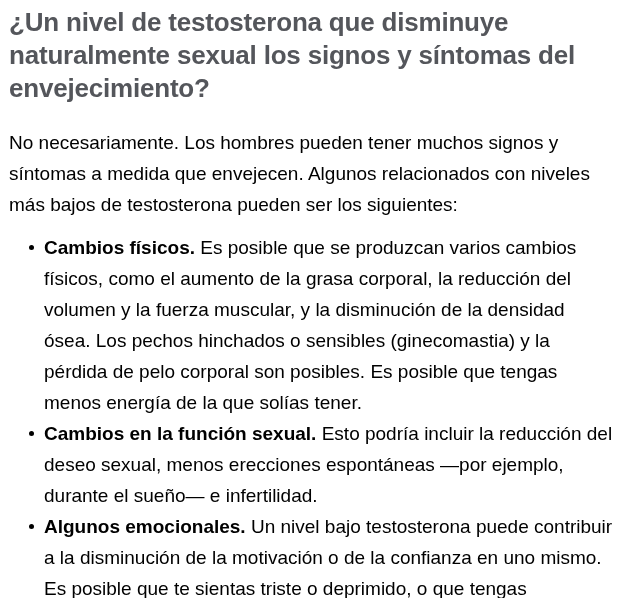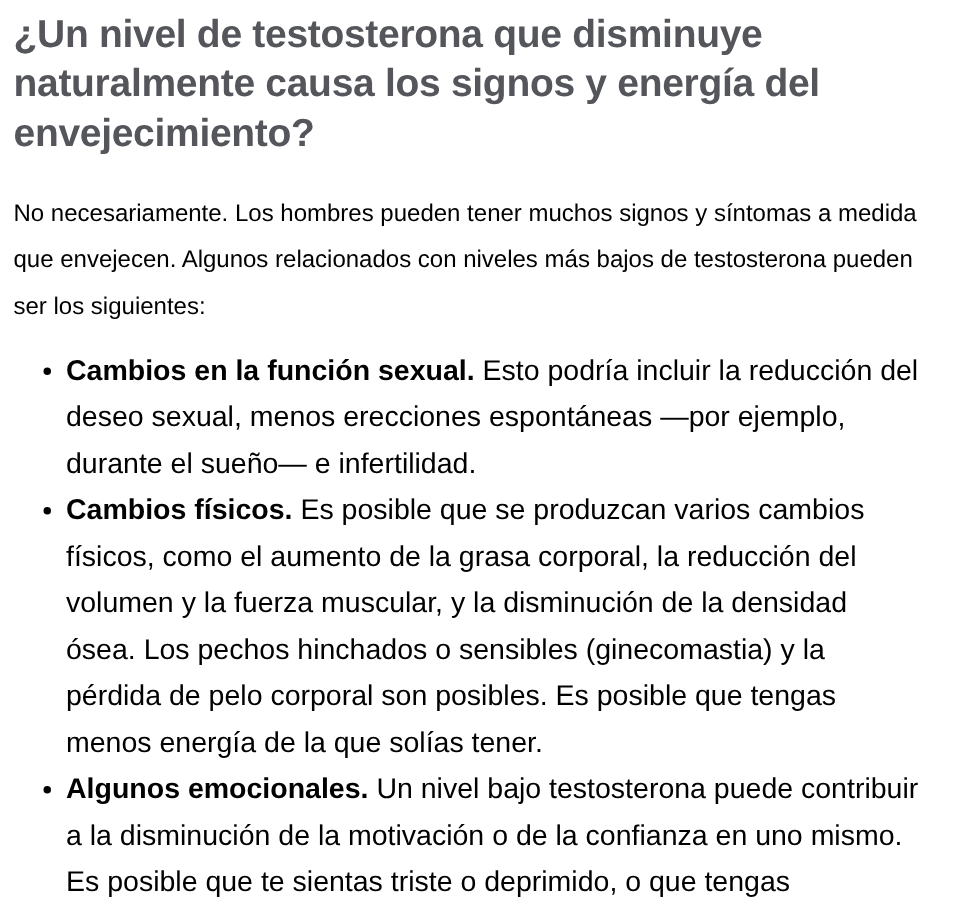--- a/index.html
+++ b/index.html
@@ -22,21 +22,21 @@
   .article-heading {
     margin: 0 0 22px 0;
     font-size: 26px;
     line-height: 33px;
     font-weight: 700;
     color: #54565b;
     letter-spacing: -0.2px;
   }
   .intro-paragraph {
     margin: 0 0 12px 0;
-    font-size: 16px;
+    font-size: 19px;
     line-height: 31px;
     color: #000000;
   }
   .symptoms-list {
     margin: 0;
     padding: 0 0 0 35px;
     list-style: none;
     font-size: 19px;
     line-height: 31px;
     color: #000000;
@@ -55,31 +55,31 @@
     background: #000000;
   }
   .lead-bold {
     font-weight: 700;
   }
 </style>
 </head>
 <body>
 
 <article class="article">
-  <h2 class="article-heading">¿Un nivel de testosterona que disminuye naturalmente causa los signos y energía del envejecimiento?</h2>
+  <h2 class="article-heading">¿Un nivel de testosterona que disminuye naturalmente sexual los signos y síntomas del envejecimiento?</h2>
 
   <p class="intro-paragraph">No necesariamente. Los hombres pueden tener muchos signos y síntomas a medida que envejecen. Algunos relacionados con niveles más bajos de testosterona pueden ser los siguientes:</p>
 
   <ul class="symptoms-list">
     <li>
       <span class="bullet-dot"></span>
-      <span class="lead-bold">Cambios en la función sexual.</span><span> Esto podría incluir la reducción del deseo sexual, menos erecciones espontáneas —por ejemplo, durante el sueño— e infertilidad.</span>
+      <span class="lead-bold">Cambios físicos.</span><span> Es posible que se produzcan varios cambios físicos, como el aumento de la grasa corporal, la reducción del volumen y la fuerza muscular, y la disminución de la densidad ósea. Los pechos hinchados o sensibles (ginecomastia) y la pérdida de pelo corporal son posibles. Es posible que tengas menos energía de la que solías tener.</span>
     </li>
     <li>
       <span class="bullet-dot"></span>
-      <span class="lead-bold">Cambios físicos.</span><span> Es posible que se produzcan varios cambios físicos, como el aumento de la grasa corporal, la reducción del volumen y la fuerza muscular, y la disminución de la densidad ósea. Los pechos hinchados o sensibles (ginecomastia) y la pérdida de pelo corporal son posibles. Es posible que tengas menos energía de la que solías tener.</span>
+      <span class="lead-bold">Cambios en la función sexual.</span><span> Esto podría incluir la reducción del deseo sexual, menos erecciones espontáneas —por ejemplo, durante el sueño— e infertilidad.</span>
     </li>
     <li>
       <span class="bullet-dot"></span>
       <span class="lead-bold">Algunos emocionales.</span><span> Un nivel bajo testosterona puede contribuir a la disminución de la motivación o de la confianza en uno mismo. Es posible que te sientas triste o deprimido, o que tengas problemas para concentrarte o recordar cosas.</span>
     </li>
   </ul>
 </article>
 
 </body></html>

